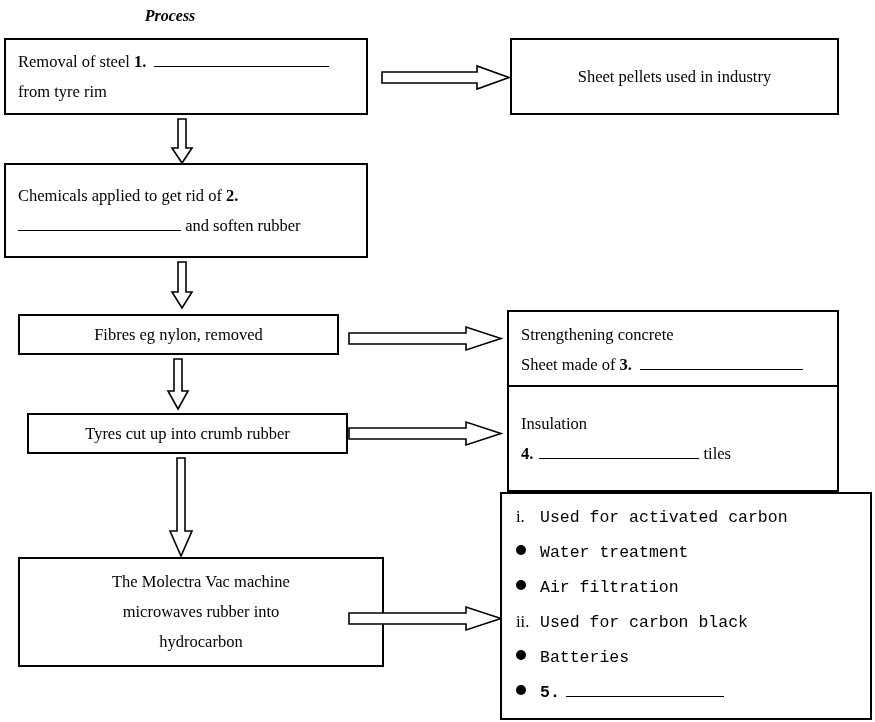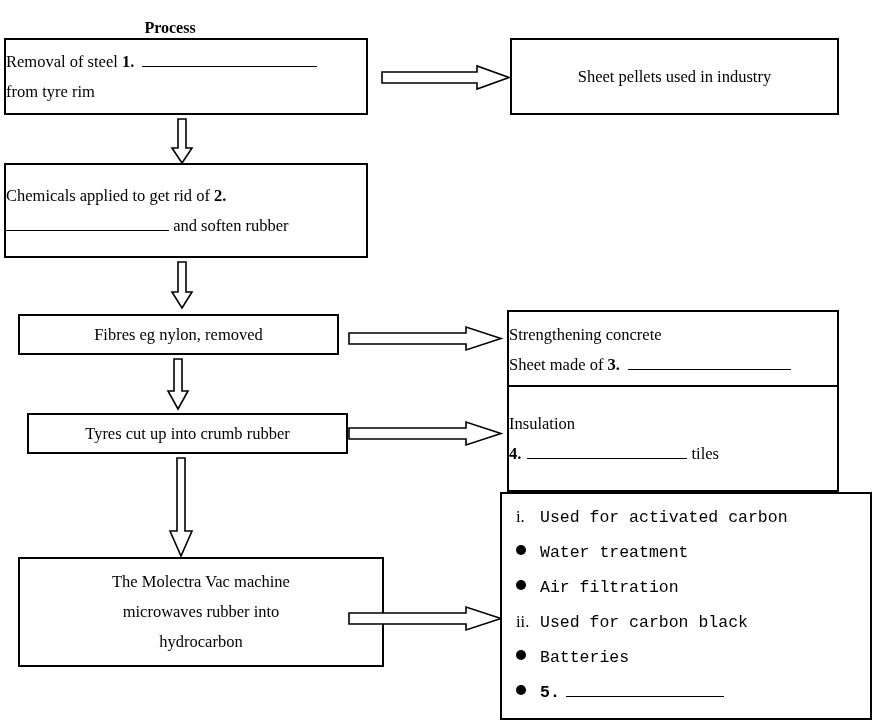--- a/index.html
+++ b/index.html
@@ -41,21 +41,21 @@
     left: 0; top: 0; right: 0; bottom: 0;
     display: flex;
     flex-direction: column;
     justify-content: center;
   }
   .tline {
     font-size: 16.5px;
     line-height: 30px;
     white-space: nowrap;
   }
-  .pad-l { }
+  .pad-l { padding-left: 12px; }
   .center { text-align: center; }
   .bold { font-weight: bold; }
   .blank {
     display: inline-block;
     border-bottom: 1.5px solid #000000;
     vertical-align: baseline;
     height: 14px;
   }
   
   .listrow {
@@ -88,21 +88,21 @@
     stroke: #000000;
     stroke-width: 1.6;
     stroke-linejoin: miter;
   }
 </style>
 </head>
 <body>
 
 <div id="canvas">
 
-  <div class="col-header" style="left:110px; top:19px; width:120px;">
+  <div class="col-header" style="left:110px; top:7px; width:120px;font-style:italic;">
     <span>Process</span>
   </div>
   <div class="col-header" style="left:603px; top:7px; width:140px;margin-top:37px;">
     <span>Possible Uses</span>
   </div>
 
   <div class="box" style="left:4px; top:38px; width:364px; height:77px;">
     <div class="box-inner">
       <div class="tline pad-l">
         <span>Removal of steel </span><span class="bold">1.</span><span class="blank" style="width:175px; margin-left:8px;"></span>

